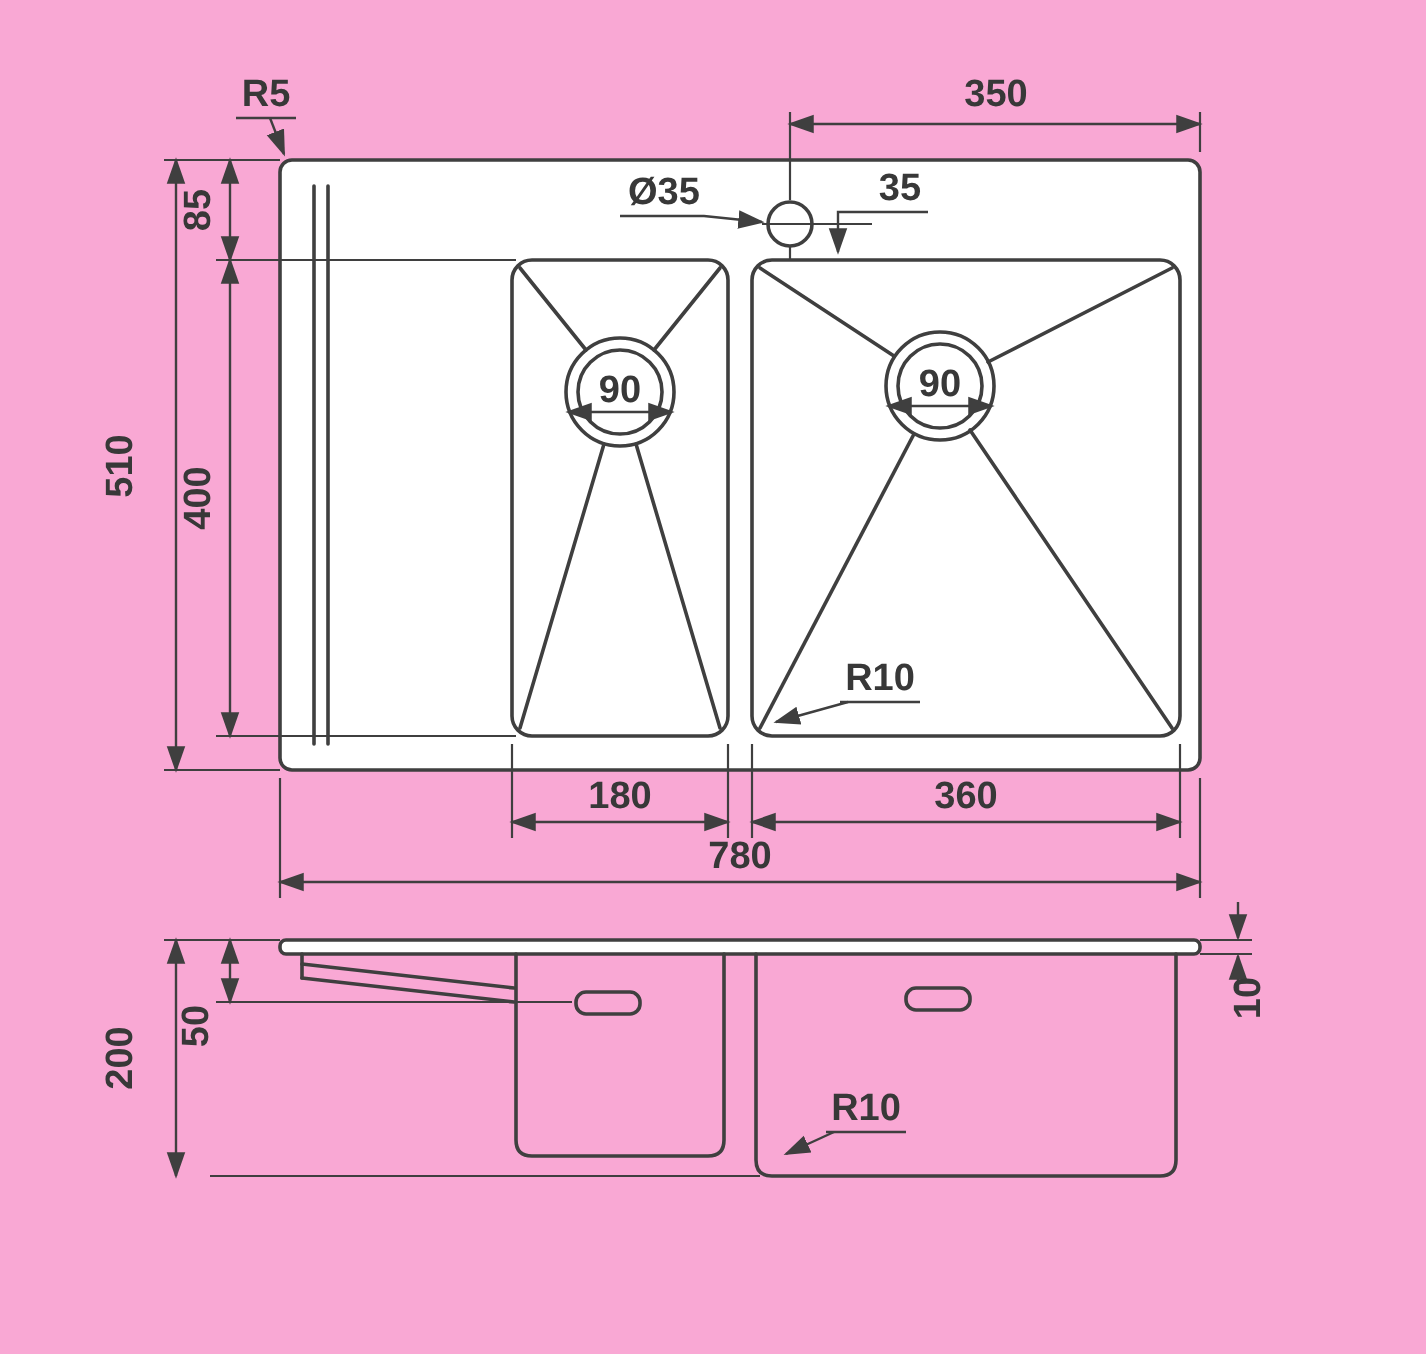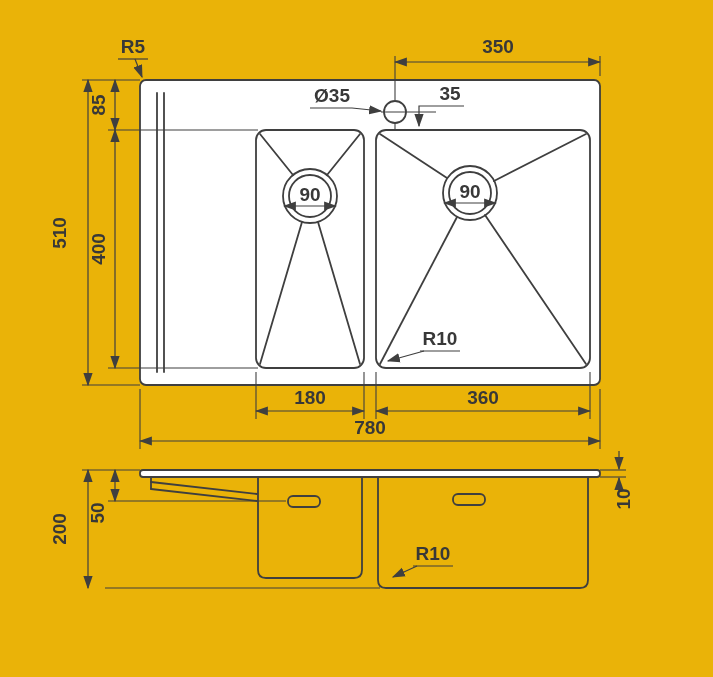--- a/index.html
+++ b/index.html
@@ -1,16 +1,16 @@
 <!DOCTYPE html>
 <html><head>
 <meta charset="utf-8">
 <style>
   html,body{margin:0;padding:0;background:#ffffff;}
-  .stage{position:relative;width:713px;height:677px;background:#eab308;overflow:hidden;
+  .stage{position:relative;width:713px;height:677px;background:#f9a8d4;overflow:hidden;
          font-family:"Liberation Sans",sans-serif;}
   svg{position:absolute;left:0;top:0;}
   .obj{fill:none;stroke:#3f3f3f;stroke-width:1.8;stroke-linecap:round;stroke-linejoin:round;}
   .obj-fill{fill:#ffffff;stroke:#3f3f3f;stroke-width:1.8;}
   .dimline{fill:none;stroke:#3f3f3f;stroke-width:1.2;}
   .ext{fill:none;stroke:#3f3f3f;stroke-width:1.1;}
   .dim-text{font:700 19px "Liberation Sans",sans-serif;fill:#383838;text-anchor:middle;}
 </style>
 </head>
 <body>

